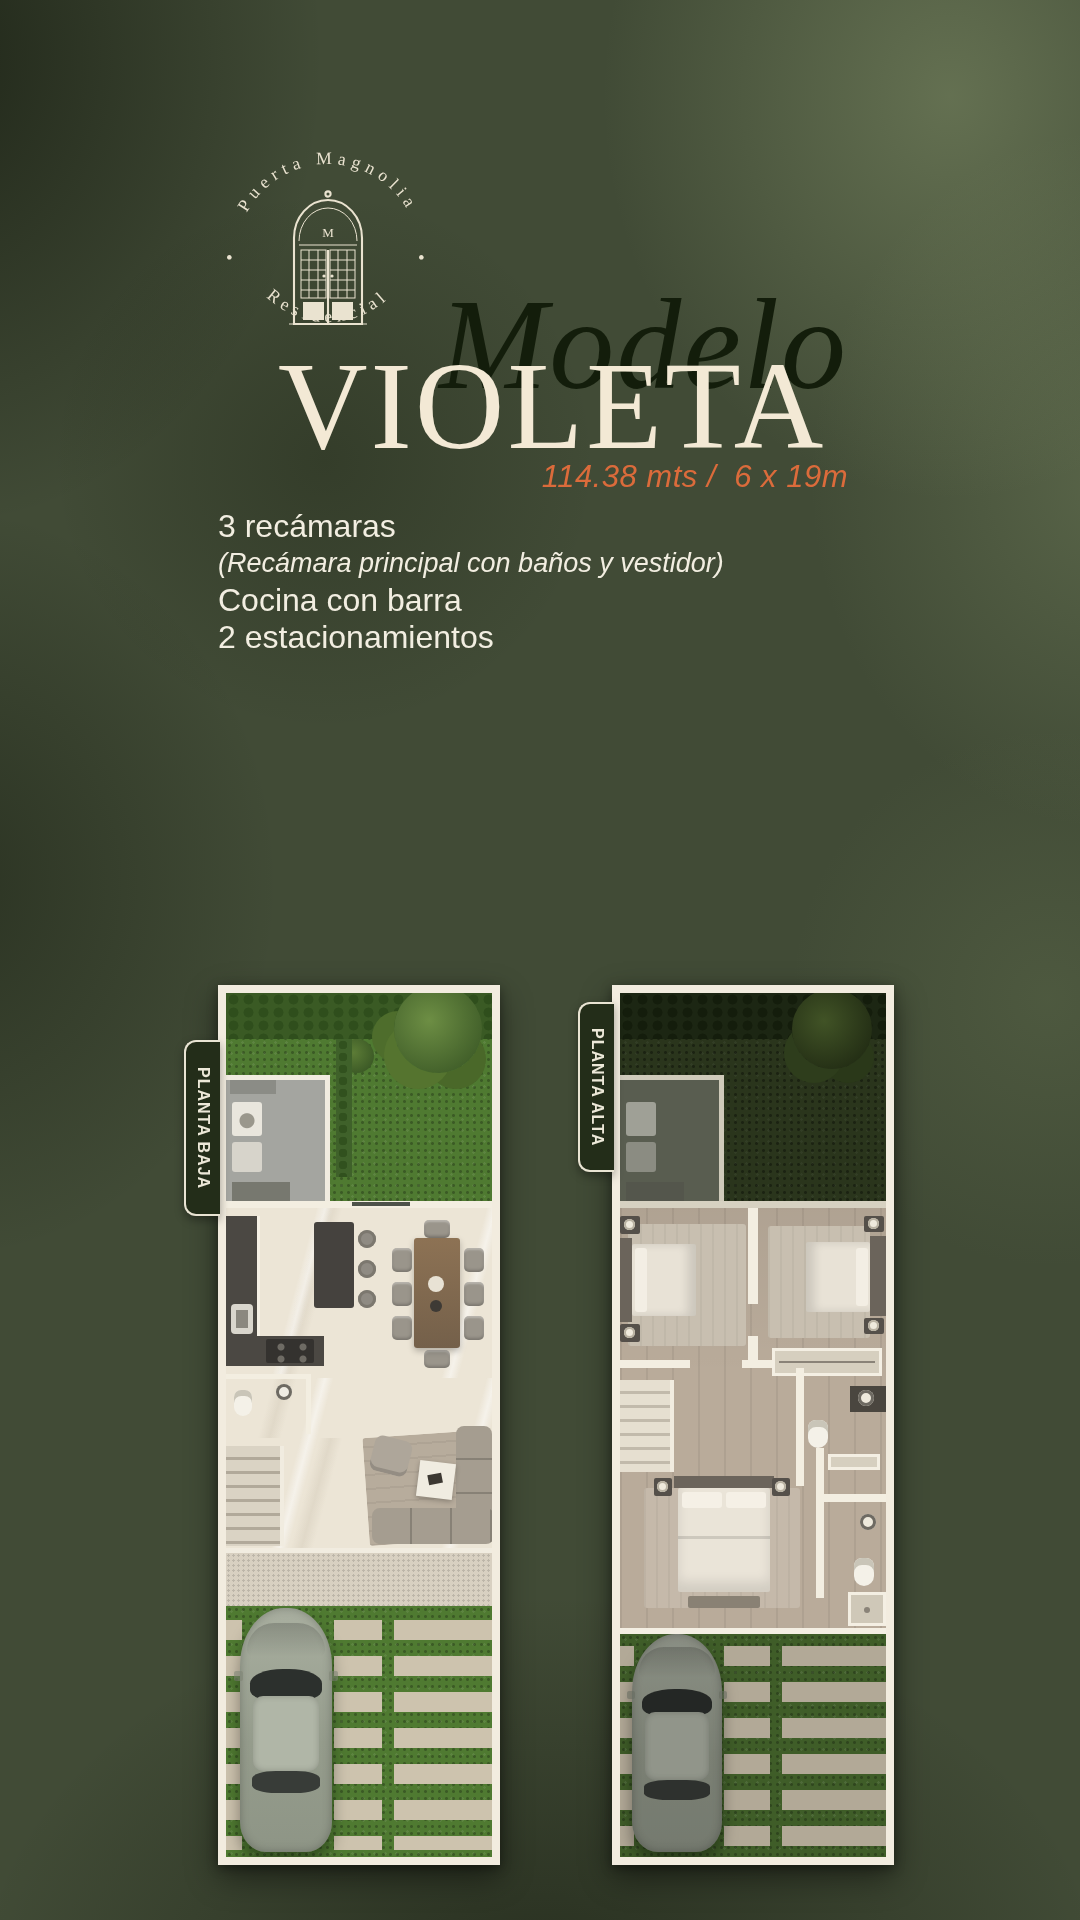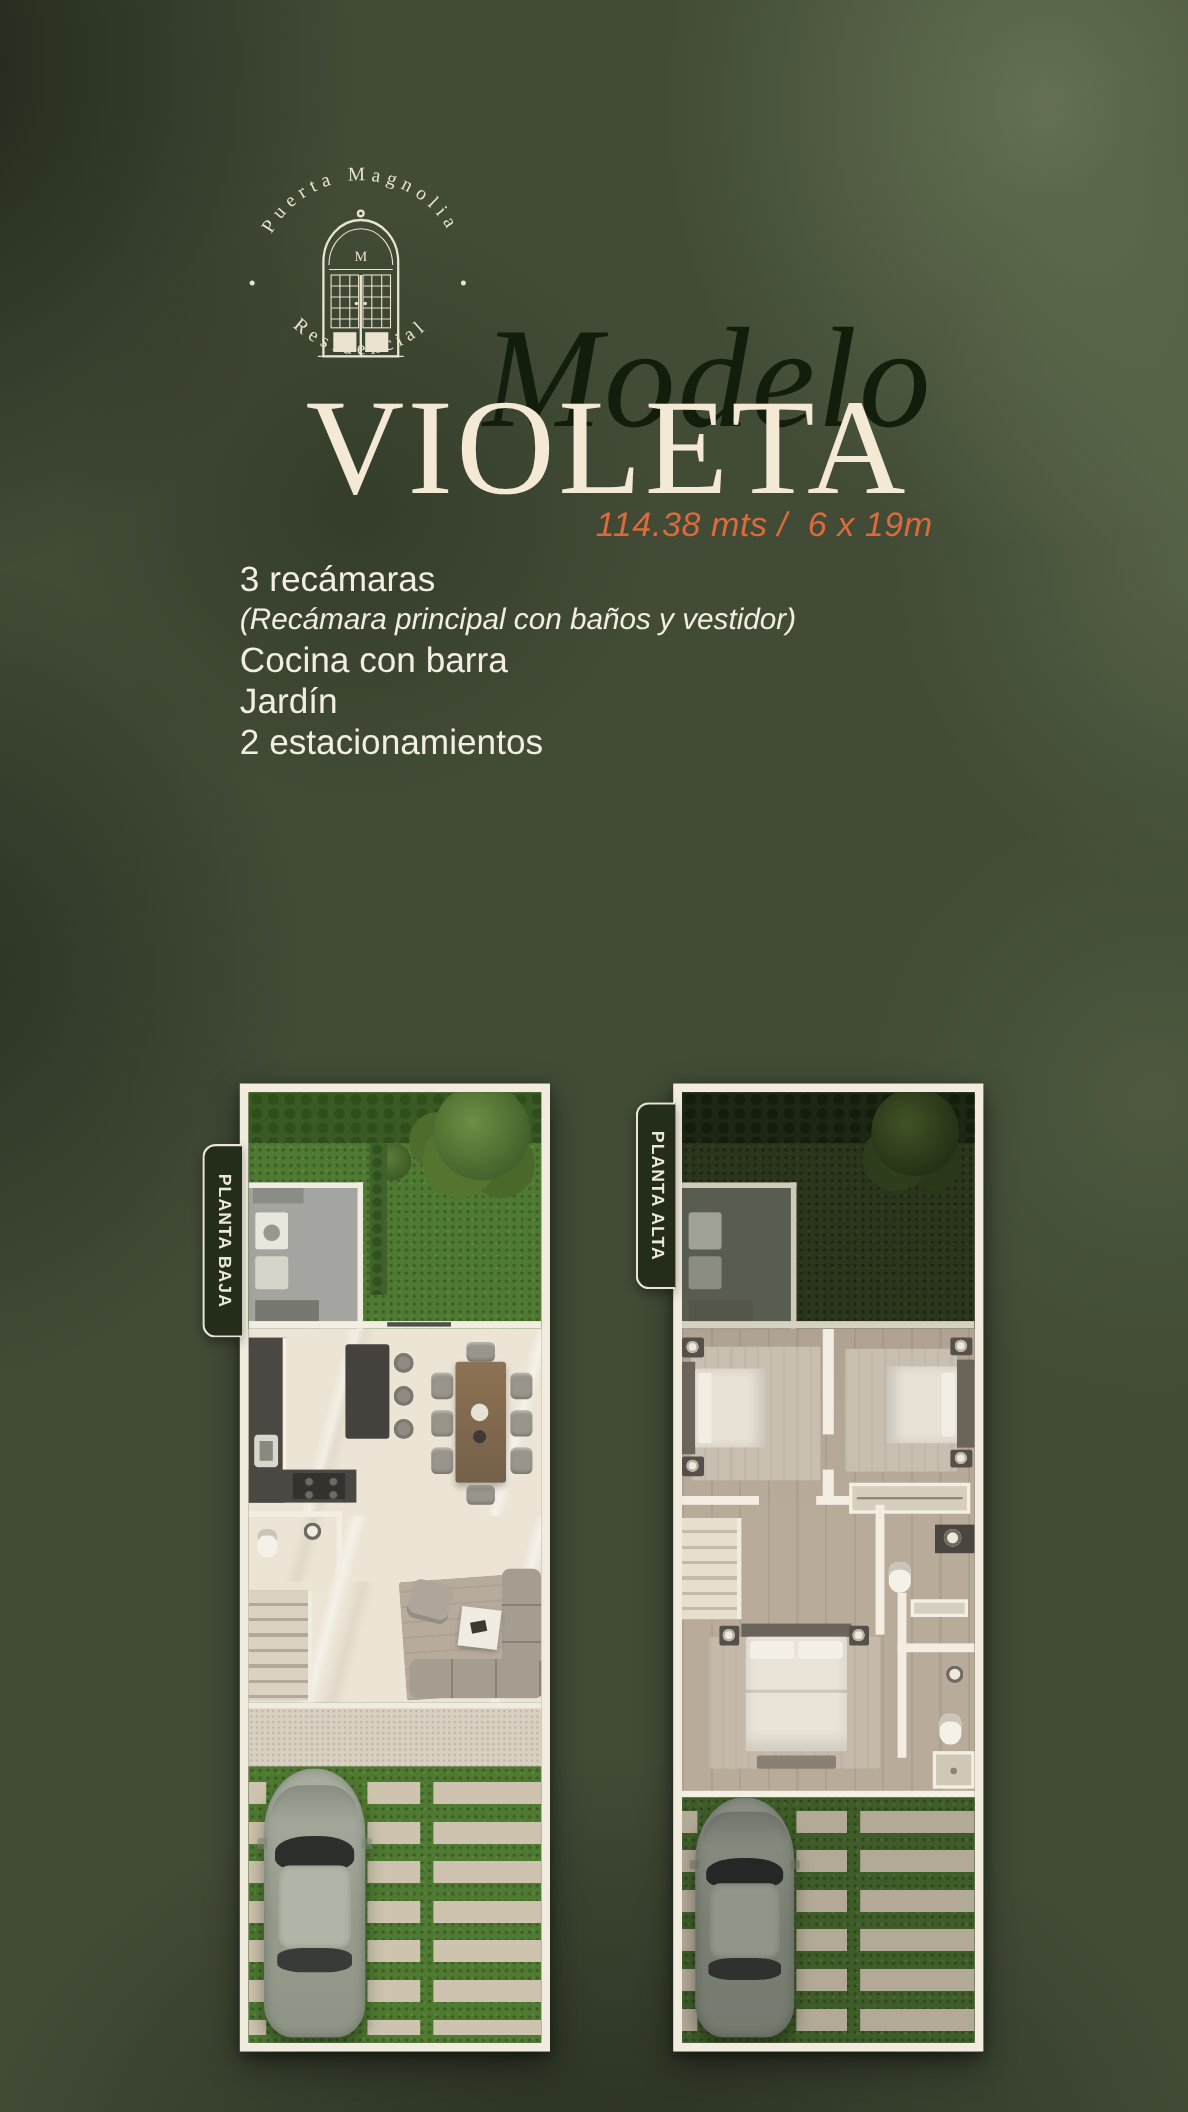--- a/index.html
+++ b/index.html
@@ -146,21 +146,20 @@
   </svg>
 
   <div id="pretitle">Modelo</div>
   <div id="title-name">VIOLETA</div>
   <div id="dims">114.38 mts /  6 x 19m</div>
 
   <ul id="features">
       <li>3 recámaras</li>
       <li class="italic">(Recámara principal con baños y vestidor)</li>
       <li>Cocina con barra</li>
-      <li>Jardín</li>
       <li>2 estacionamientos</li>
     </ul>
 
   <div class="plan-label" style="left:184px;top:1040px;height:176px;">
     <span>PLANTA BAJA</span>
   </div>
 
   <div class="plan" style="left:218px;top:985px;">
 
     <div class="sec grass" style="top:0;height:215px;">

